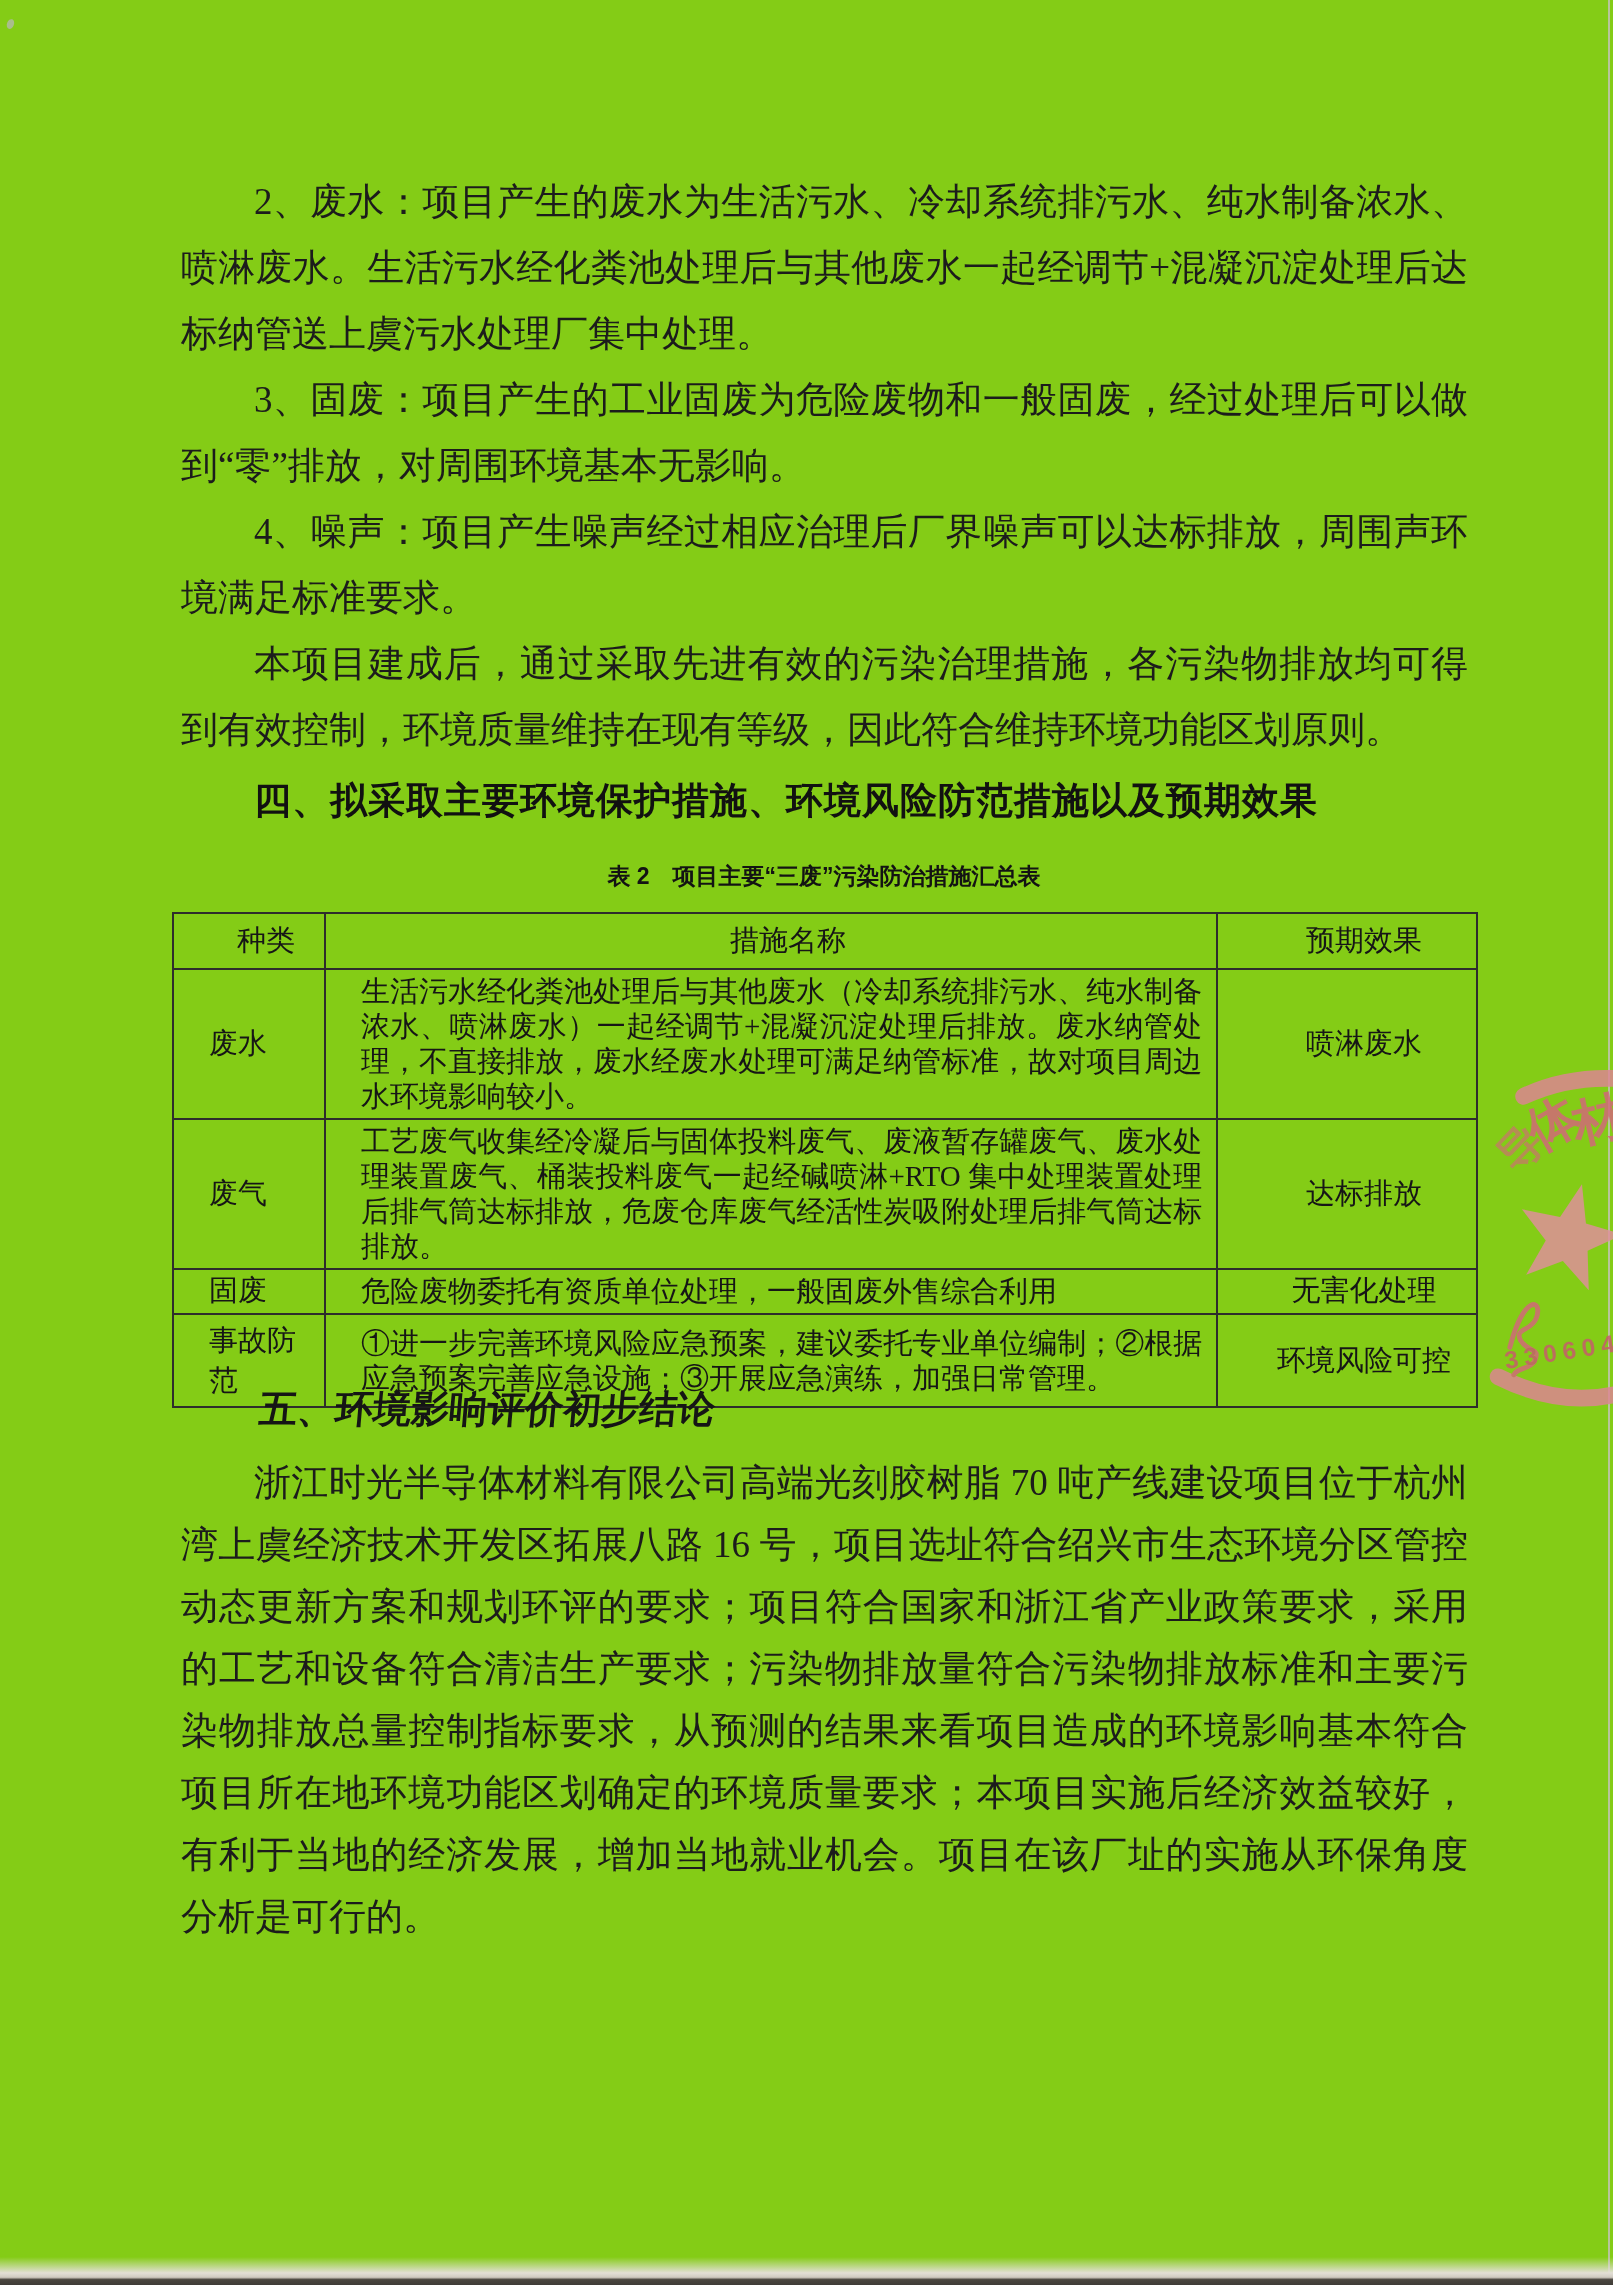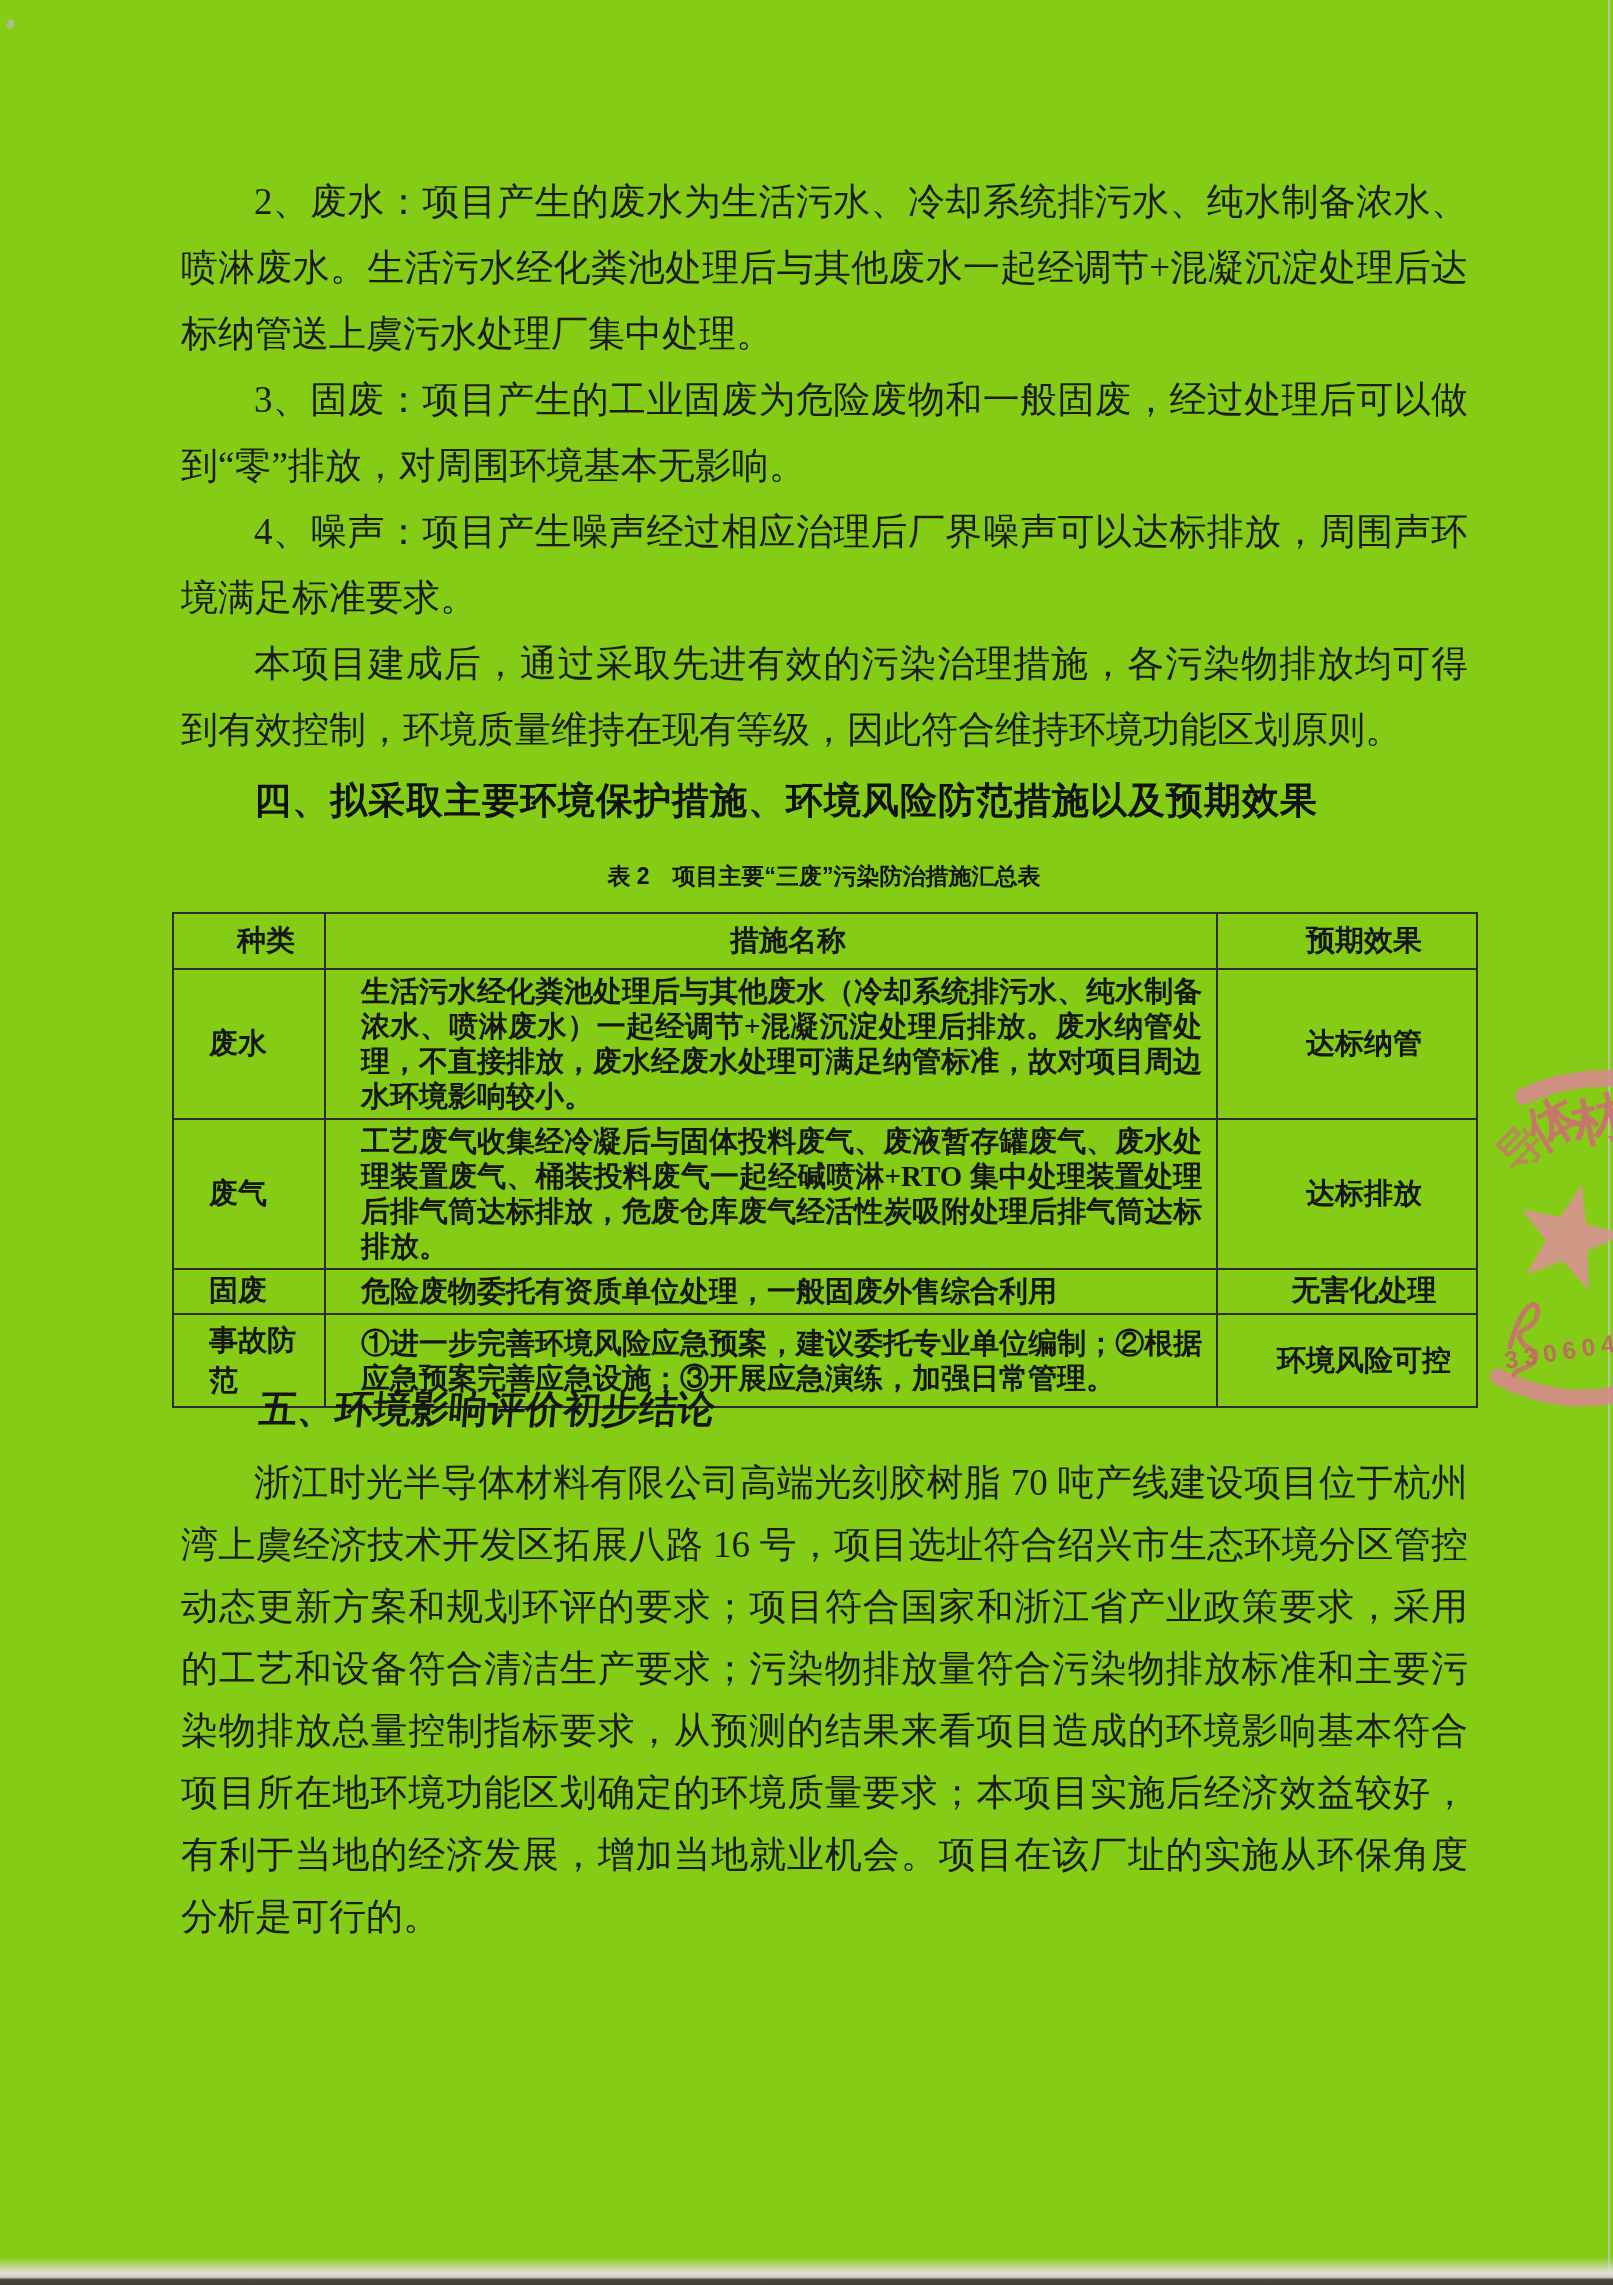--- a/index.html
+++ b/index.html
@@ -45,21 +45,21 @@
   }
   
   table.meas{
     position:absolute;left:172px;top:912px;width:1304px;
     border-collapse:collapse;table-layout:fixed;
     font-size:29px;color:#161616;
   }
   table.meas td,table.meas th{
     border:2.5px solid #2e2d2c;
     vertical-align:middle;
-    font-weight:bold;
+    font-weight:normal;
     padding-left:35px;
   }
   th.hd{height:52px;text-align:center;font-size:29px;}
   td.cat{text-align:left;}
   td.eff{text-align:center;}
   td.meascell{
     text-align:justify;
     padding:3.9px 13.7px 3.9px 18.6px;
     line-height:35px;
   }
@@ -112,21 +112,21 @@
       </colgroup>
     <tbody>
         <tr>
       <th class="hd">种类</th>
       <th class="hd">措施名称</th>
       <th class="hd">预期效果</th>
     </tr>
     <tr class="r1">
       <td class="cat">废水</td>
       <td class="meascell">生活污水经化粪池处理后与其他废水（冷却系统排污水、纯水制备浓水、喷淋废水）一起经调节+混凝沉淀处理后排放。废水纳管处理，不直接排放，废水经废水处理可满足纳管标准，故对项目周边水环境影响较小。</td>
-      <td class="eff">达标纳管</td>
+      <td class="eff">喷淋废水</td>
     </tr>
     <tr class="r2">
       <td class="cat">废气</td>
       <td class="meascell">工艺废气收集经冷凝后与固体投料废气、废液暂存罐废气、废水处理装置废气、桶装投料废气一起经碱喷淋+RTO 集中处理装置处理后排气筒达标排放，危废仓库废气经活性炭吸附处理后排气筒达标排放。</td>
       <td class="eff">达标排放</td>
     </tr>
     <tr class="r3">
       <td class="cat">固废</td>
       <td class="meascell">危险废物委托有资质单位处理，一般固废外售综合利用</td>
       <td class="eff">无害化处理</td>

